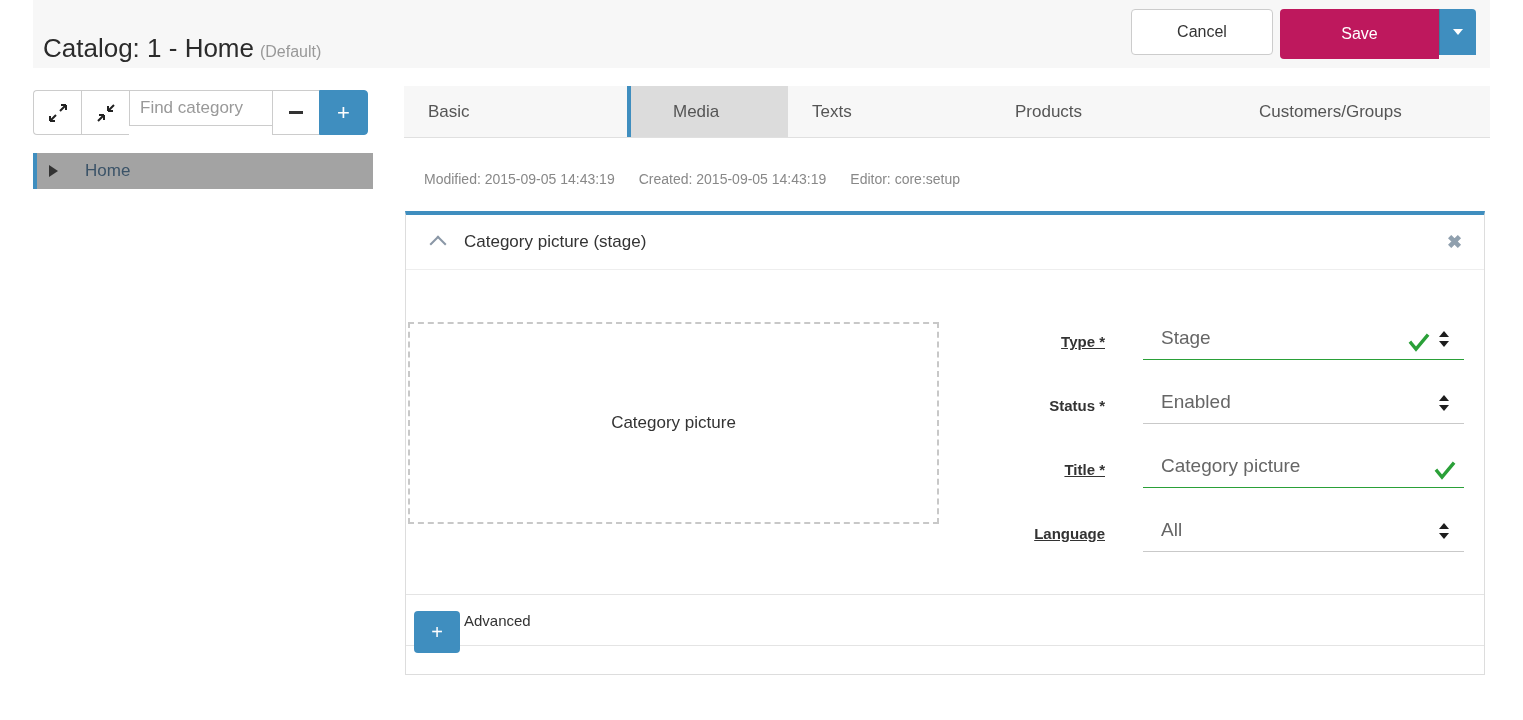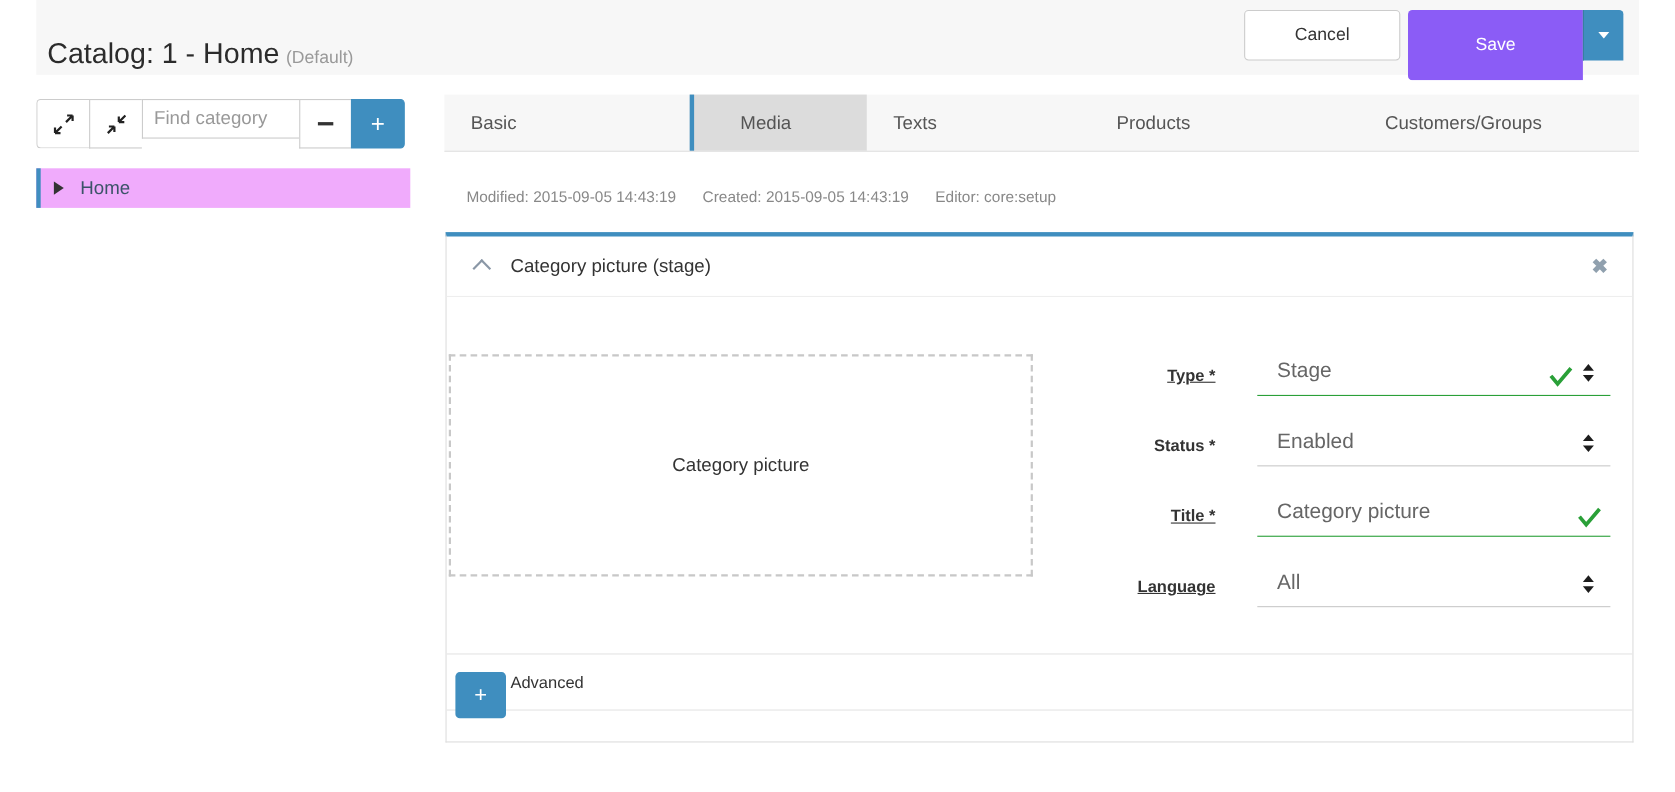--- a/index.html
+++ b/index.html
@@ -39,22 +39,22 @@
     border-radius: 4px;
     font-size: 16px; color: #333333;
     font-family: "Liberation Sans", sans-serif;
     cursor: pointer;
   }
   .save-group {
     display: flex; margin-left: 7px;
     border-radius: 4px; overflow: hidden;
   }
   .btn-save {
-    width: 159px; height: 64px;
-    background: #8b5cf6; border: none;
+    width: 159px; height: 50px;
+    background: #be185d; border: none;
     color: #ffffff; font-size: 16px;
     font-family: "Liberation Sans", sans-serif;
     cursor: pointer;
   }
   .btn-save-caret {
     width: 37px; height: 46px;
     background: #3f8ebf; border: none;
     border-left: 1px solid #37809f;
     color: #ffffff; cursor: pointer;
     display: flex; align-items: center; justify-content: center;
@@ -102,24 +102,25 @@
     cursor: pointer; padding: 0;
   }
   .glyph-minus {
     width: 14px; height: 3px; background: #333333; display: block;
   }
 
   .tree { margin-top: 18px; }
   .tree-node {
     position: relative;
     height: 36px;
-    background: #f0abfc;
+    background: #a3a3a3;
     border-left: 4px solid #3f8ebf;
     display: flex; align-items: center;
     cursor: pointer;
+    gap: 12px;
   }
   .tree-arrow {
     width: 0; height: 0; margin-left: 12px;
     border-top: 6px solid transparent;
     border-bottom: 6px solid transparent;
     border-left: 9px solid #333333;
   }
   .tree-label {
     margin-left: 15px; font-size: 17px; color: #3b5368;
   }

